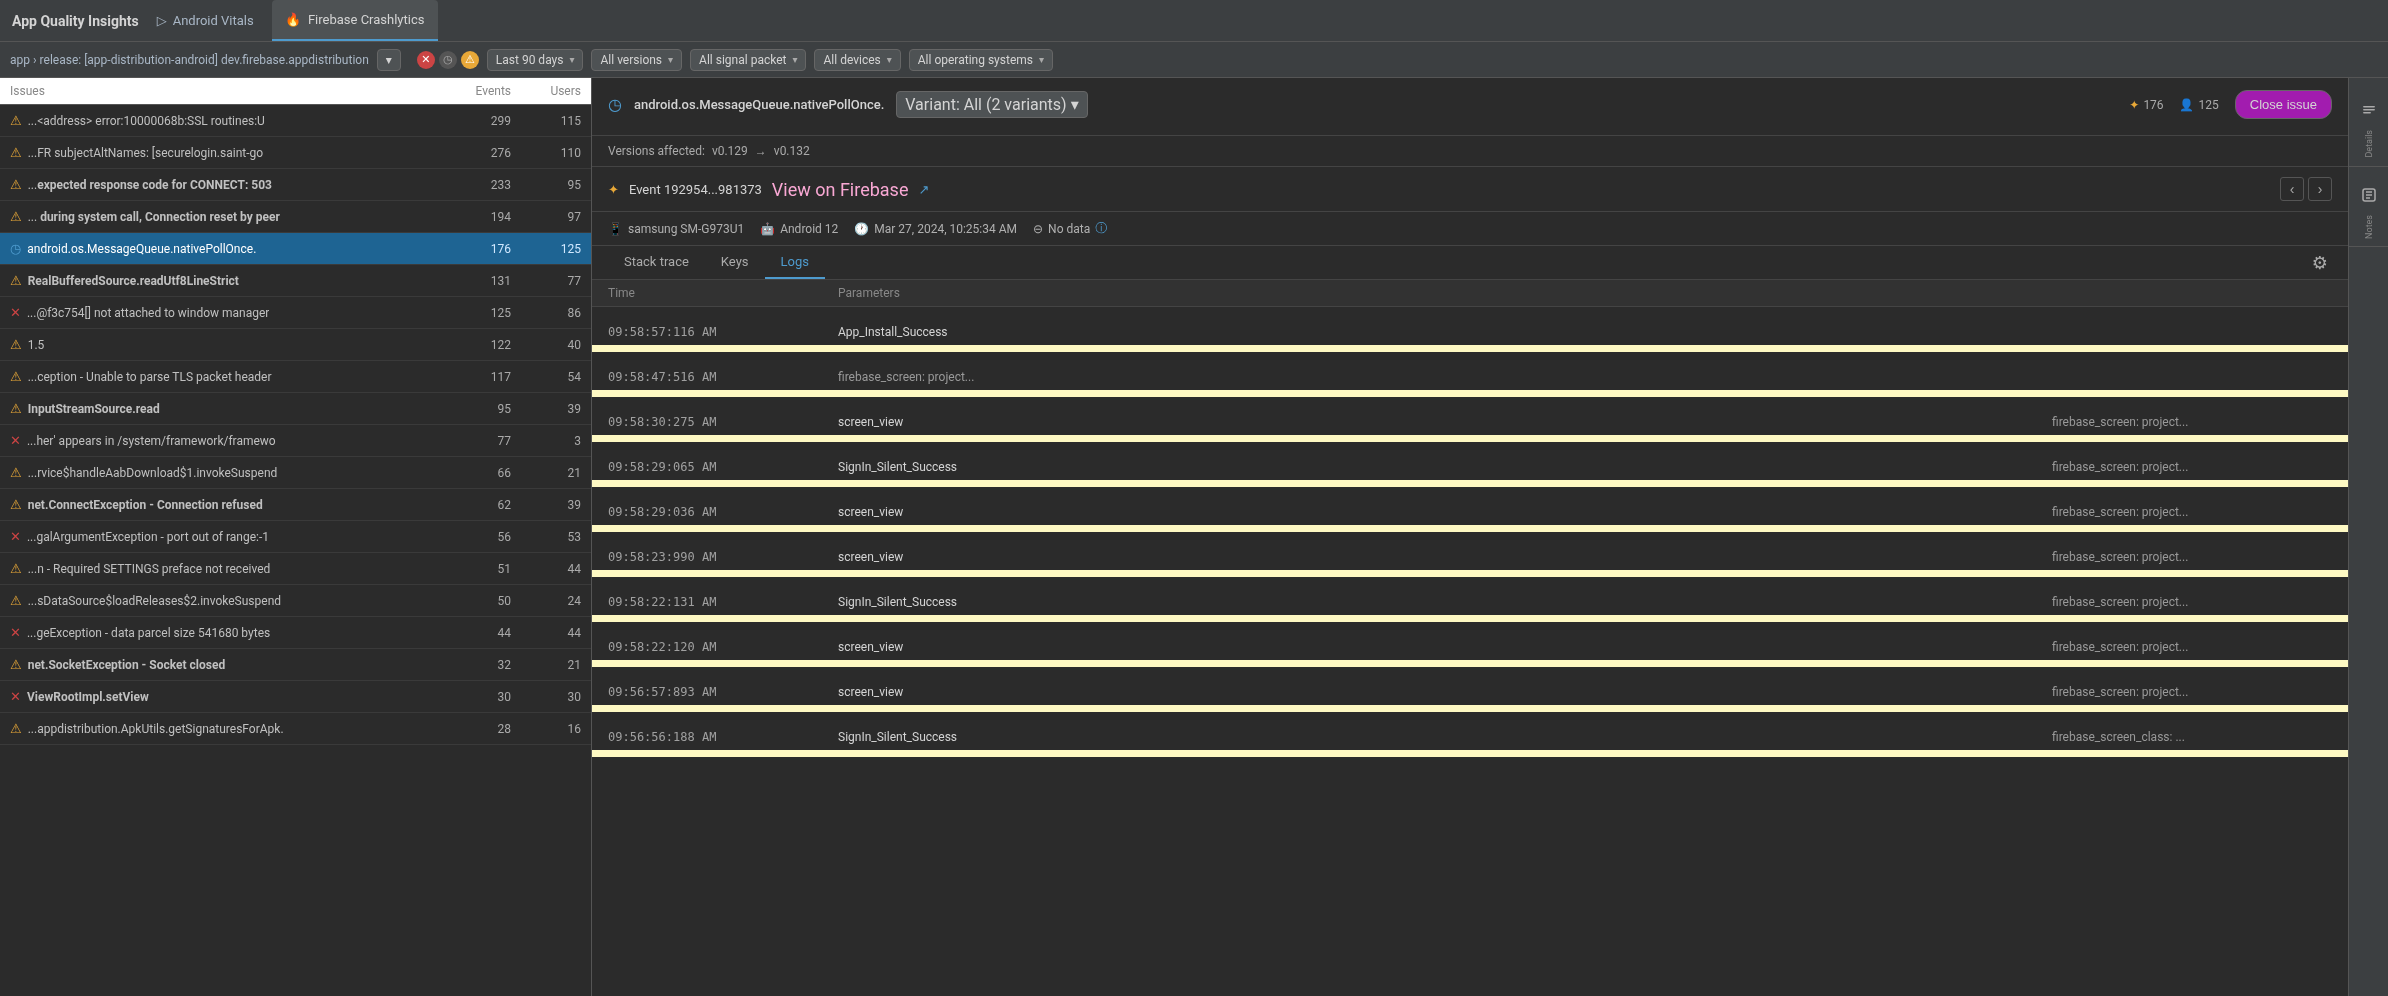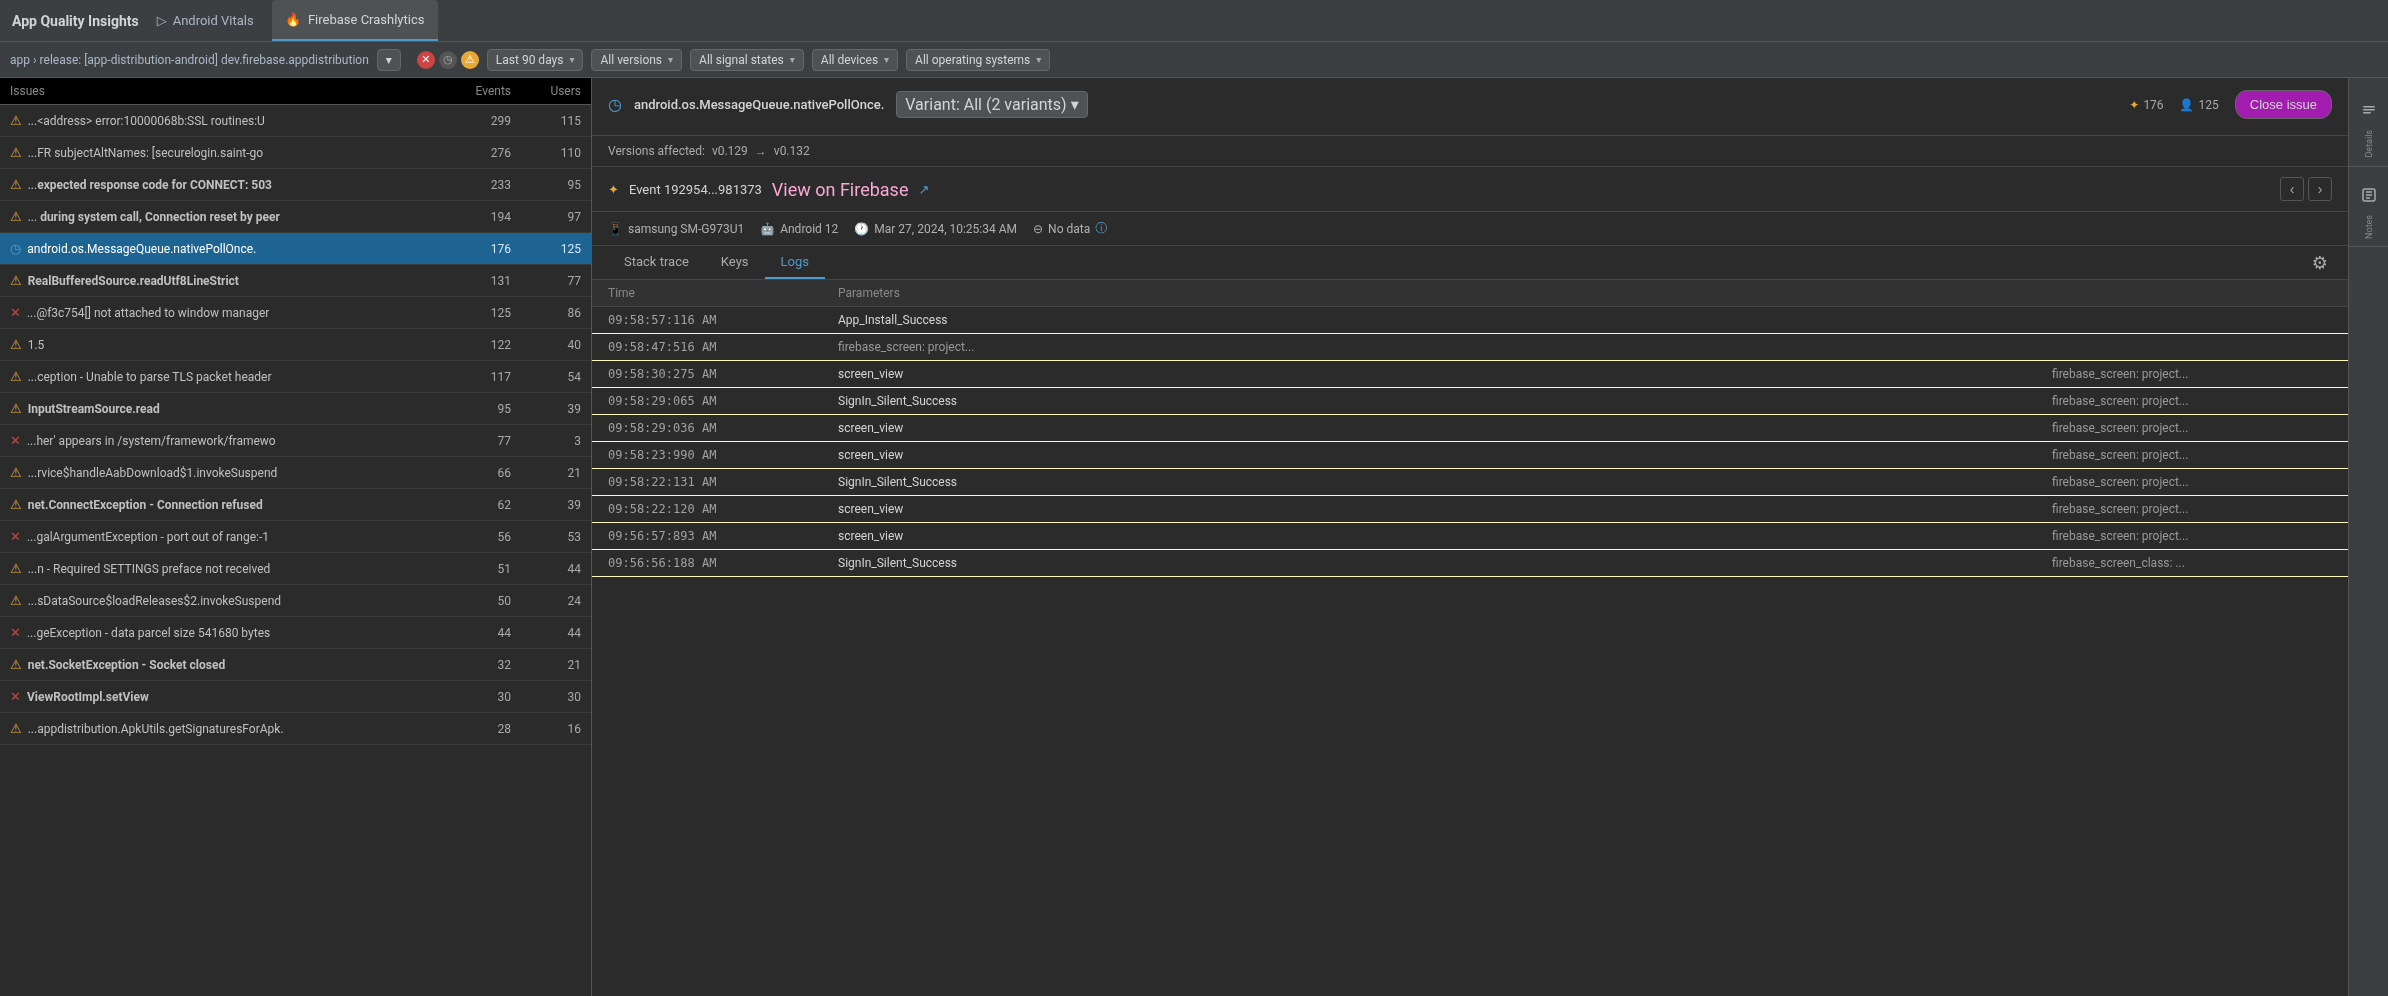--- a/index.html
+++ b/index.html
@@ -85,21 +85,21 @@
       min-width: 592px;
       border-right: 1px solid #555;
       display: flex;
       flex-direction: column;
       overflow: hidden;
     }
     .issues-header {
       display: grid;
       grid-template-columns: 1fr 70px 70px;
       padding: 6px 10px;
-      background: #000000;
+      background: #ffffff;
       border-bottom: 1px solid #555;
       font-size: 12px;
       color: #888;
     }
     .issues-list {
       overflow-y: auto;
       flex: 1;
     }
     .issue-row {
       display: grid;
@@ -279,23 +279,24 @@
       border-bottom: 1px solid #444;
       font-size: 12px;
       color: #888;
       position: sticky;
       top: 0;
     }
     .log-row {
       display: grid;
       grid-template-columns: 230px 1fr 280px;
       padding: 6px 16px;
-      border-bottom: 1px solid #fef9c3;
+      border-bottom: 7px solid #fef9c3;
       font-size: 12px;
       color: #c0c0c0;
+      margin-top: 12px;
     }
     .log-time { color: #a0a0a0; font-family: monospace; }
     .log-name { color: #d4d4d4; }
     .log-params { color: #999; overflow: hidden; text-overflow: ellipsis; white-space: nowrap; }
 
     
     .sidebar-icons {
       width: 40px;
       min-width: 40px;
       background: #3c3f41;
@@ -367,21 +368,21 @@
 
   <div class="filter-btn">
     <span>Last 90 days</span>
     <span class="filter-chevron">▾</span>
   </div>
   <div class="filter-btn">
     <span>All versions</span>
     <span class="filter-chevron">▾</span>
   </div>
   <div class="filter-btn">
-    <span>All signal states</span>
+    <span>All signal packet</span>
     <span class="filter-chevron">▾</span>
   </div>
   <div class="filter-btn">
     <span>All devices</span>
     <span class="filter-chevron">▾</span>
   </div>
   <div class="filter-btn">
     <span>All operating systems</span>
     <span class="filter-chevron">▾</span>
   </div>

